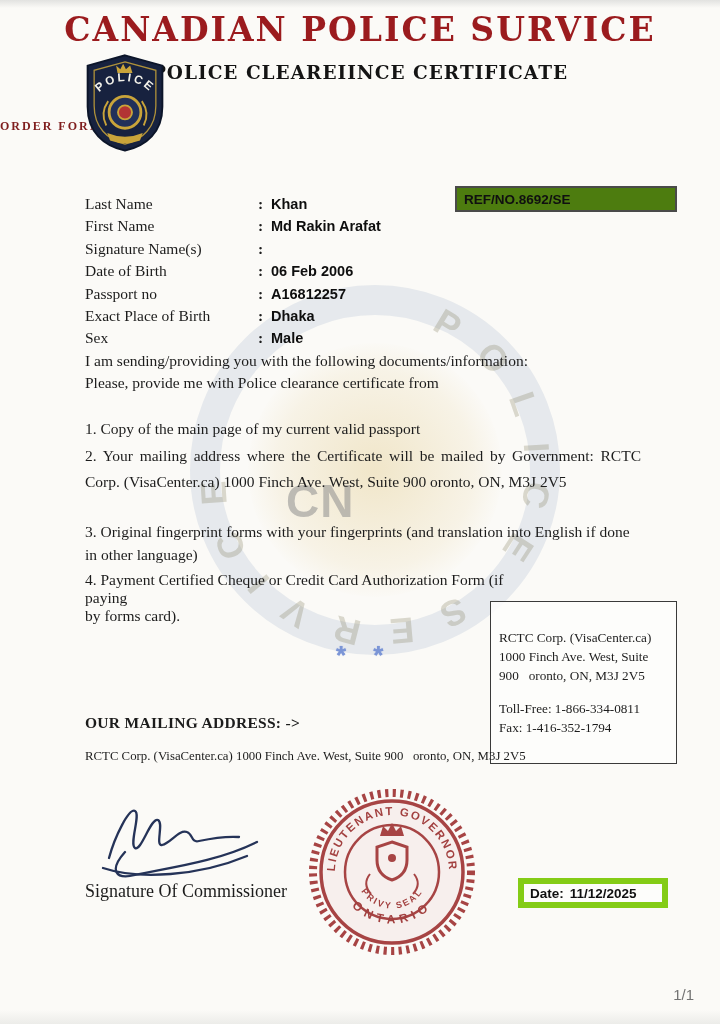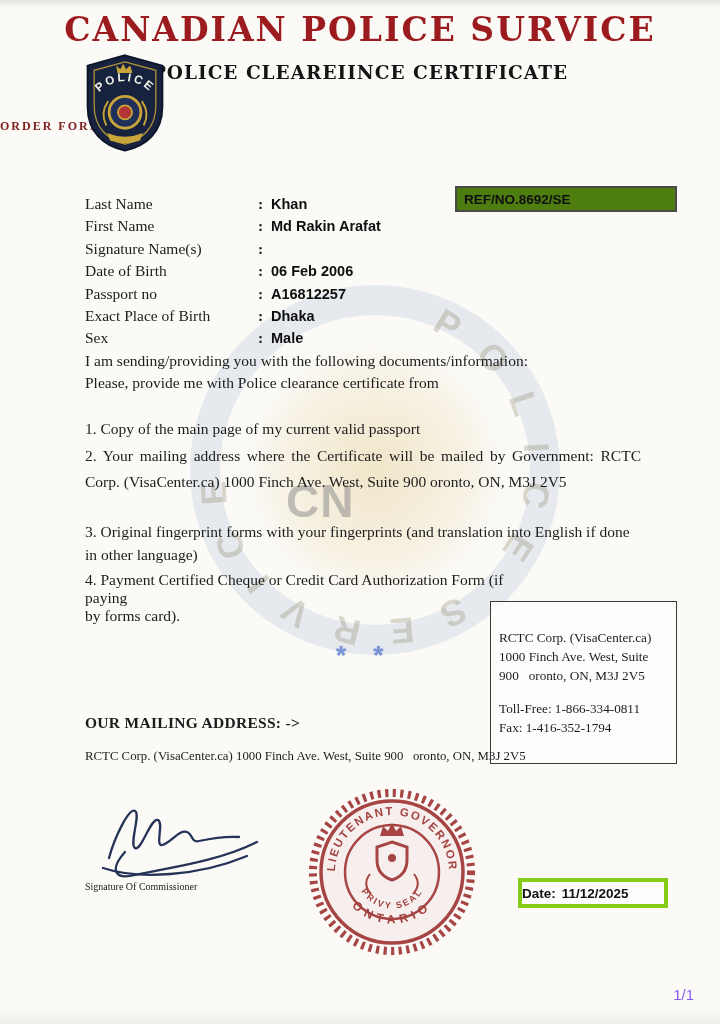--- a/index.html
+++ b/index.html
@@ -68,27 +68,27 @@
     padding:26px 8px; font-size:13.2px; line-height:19px; }
   .adr-line { white-space:pre-wrap; }
   .addr-contact { margin-top:14px; }
 
   
   .mailing-head { left:85px; top:714px; font-weight:bold; font-size:15.5px; letter-spacing:.3px; z-index:2;font-family:Liberation Serif, serif; }
   .mailing-addr { left:85px; top:749px; font-size:12.8px; white-space:pre-wrap; z-index:2; }
 
   
   .signature-svg { left:95px; top:792px; width:172px; height:92px; z-index:3; }
-  .sig-label { left:85px; top:881px; font-size:10px; z-index:2; }
+  .sig-label { left:85px; top:881px; font-size:18px; z-index:2; }
   .seal { left:302px; top:782px; width:180px; height:180px; z-index:3; opacity:.93; }
   .date-box { left:518px; top:878px; width:150px; height:30px; z-index:3;
-    border:4px solid #84cc16; background:#fdfdfb; display:flex; align-items:center;
-    padding-left:0; gap:6px; font-family:"Liberation Sans",sans-serif;
+    border:6px solid #84cc16; background:#fdfdfb; display:flex; align-items:center;
+    padding-left:6px; gap:6px; font-family:"Liberation Sans",sans-serif;
     font-weight:bold; font-size:13.5px; color:#101010; }
-  .page-ind { right:26px; top:986px; z-index:4; color:#8b5cf6;
+  .page-ind { right:26px; top:986px; z-index:4; color:#737373;
     font-family:"Liberation Sans",sans-serif; font-size:15px; }
 </style>
 </head>
 <body>
 
 <div class="canvas">
 
   <div class="abs wm">
     <div class="wm-ring"></div>
     <div class="wm-core"></div>

